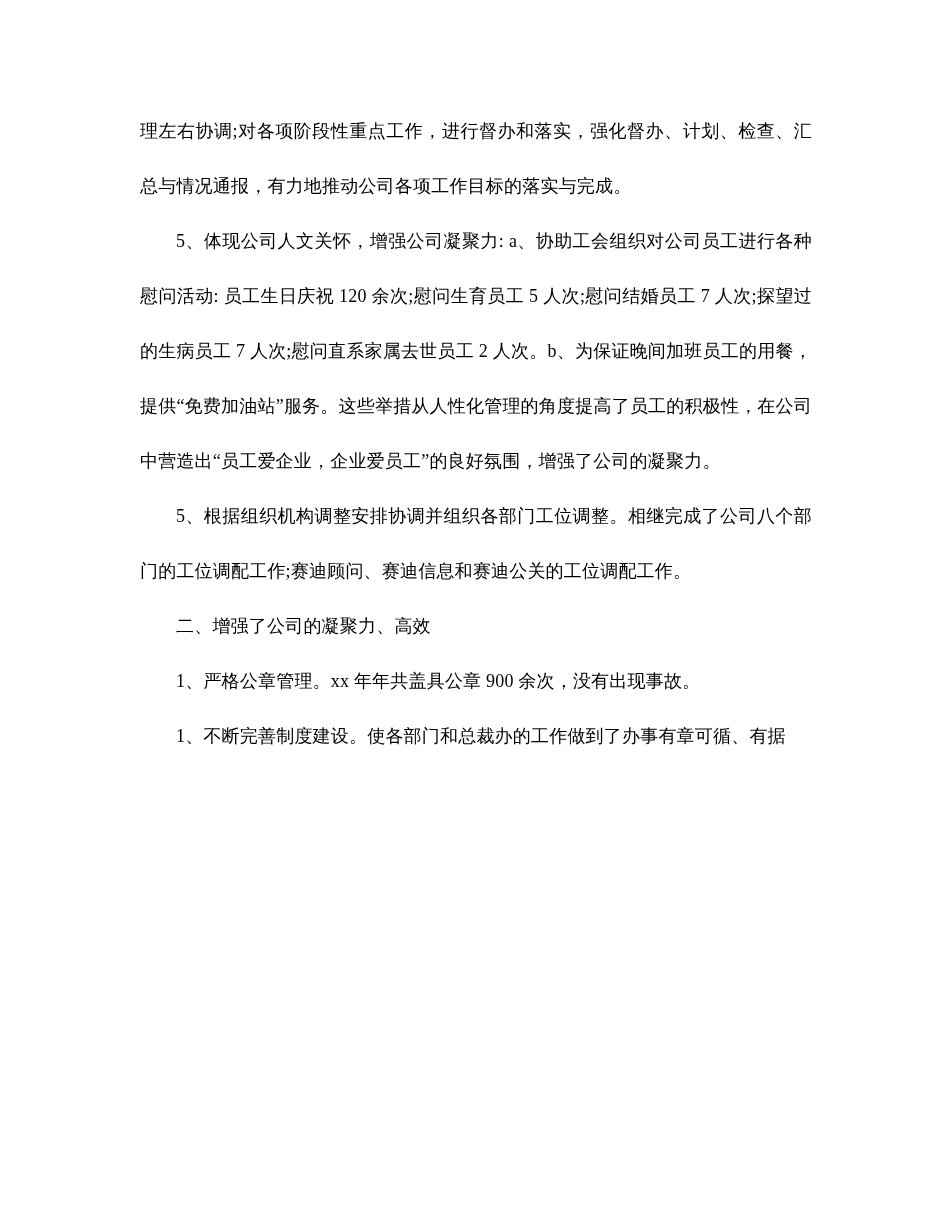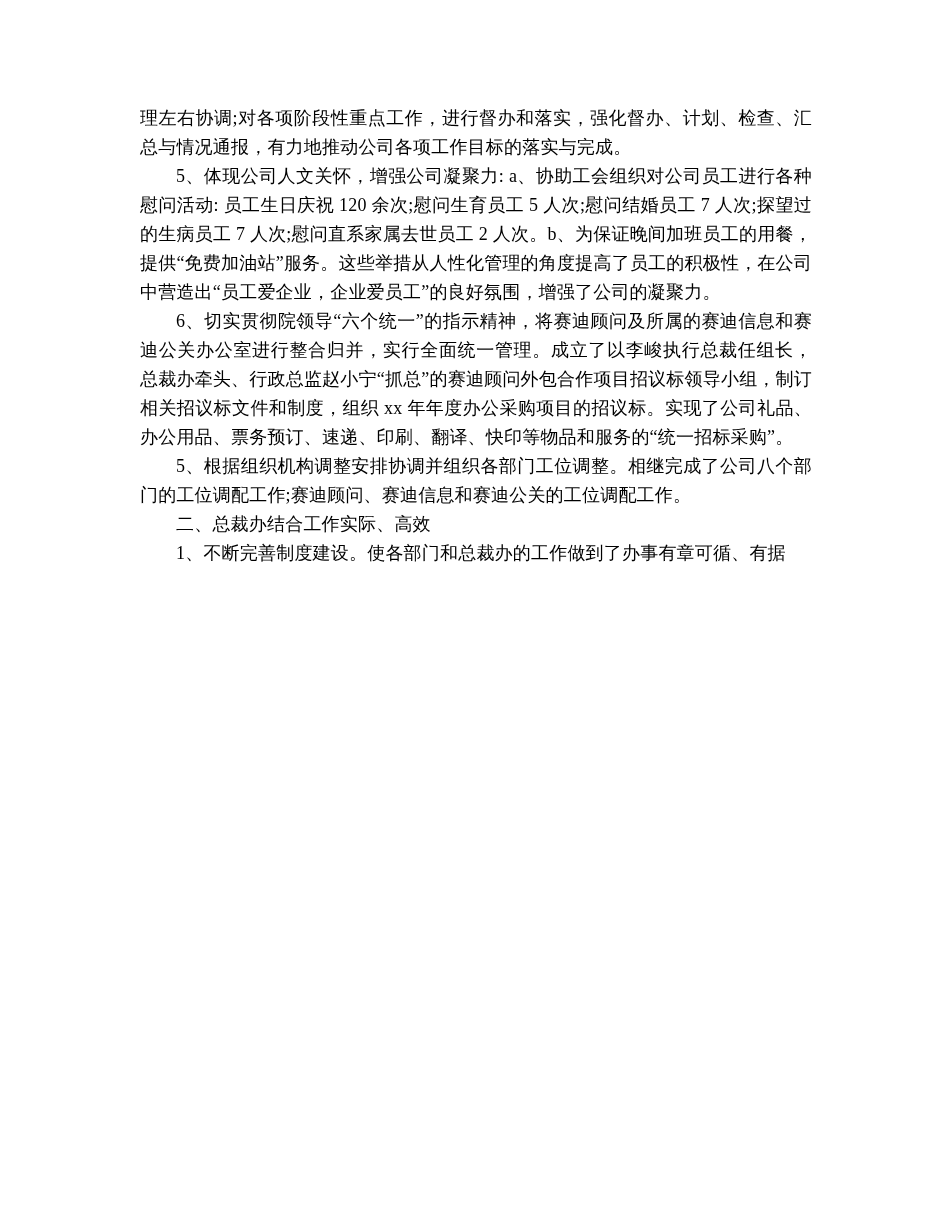--- a/index.html
+++ b/index.html
@@ -13,21 +13,21 @@
     height: 1230px;
     margin: 0 auto;
     background: #ffffff;
     box-sizing: border-box;
     padding: 104px 138px 0 140px;
     overflow: hidden;
   }
   .doc-body {
     font-family: "Liberation Serif", "DejaVu Serif", serif;
     font-size: 18px;
-    line-height: 29px;
+    line-height: 55px;
     color: #000000;
     letter-spacing: 0.2px;
   }
   .doc-body p {
     margin: 0;
     padding: 0;
     text-align: justify;
     text-indent: 2em;
     overflow-wrap: break-word;
     word-break: normal;
@@ -36,18 +36,18 @@
     text-indent: 0;
   }
 </style>
 </head>
 <body>
 
 <div class="page">
   <div class="doc-body">
     <p class="continuation">理左右协调;对各项阶段性重点工作，进行督办和落实，强化督办、计划、检查、汇总与情况通报，有力地推动公司各项工作目标的落实与完成。</p>
     <p>5、体现公司人文关怀，增强公司凝聚力: a、协助工会组织对公司员工进行各种慰问活动: 员工生日庆祝 120 余次;慰问生育员工 5 人次;慰问结婚员工 7 人次;探望过的生病员工 7 人次;慰问直系家属去世员工 2 人次。b、为保证晚间加班员工的用餐，提供“免费加油站”服务。这些举措从人性化管理的角度提高了员工的积极性，在公司中营造出“员工爱企业，企业爱员工”的良好氛围，增强了公司的凝聚力。</p>
-    <p>6、切实贯彻院领导“六个统一”的指示精神，将赛迪顾问及所属的赛迪信息和赛迪公关办公室进行整合归并，实行全面统一管理。成立了以李峻执行总裁任组长，总裁办牵头、行政总监赵小宁“抓总”的赛迪顾问外包合作项目招议标领导小组，制订相关招议标文件和制度，组织 xx 年年度办公采购项目的招议标。实现了公司礼品、办公用品、票务预订、速递、印刷、翻译、快印等物品和服务的“统一招标采购”。</p>
     <p>5、根据组织机构调整安排协调并组织各部门工位调整。相继完成了公司八个部门的工位调配工作;赛迪顾问、赛迪信息和赛迪公关的工位调配工作。</p>
-    <p>二、总裁办结合工作实际、高效</p>
+    <p>二、增强了公司的凝聚力、高效</p>
+    <p>1、严格公章管理。xx 年年共盖具公章 900 余次，没有出现事故。</p>
     <p>1、不断完善制度建设。使各部门和总裁办的工作做到了办事有章可循、有据</p>
   </div>
 </div>
 
 </body></html>

